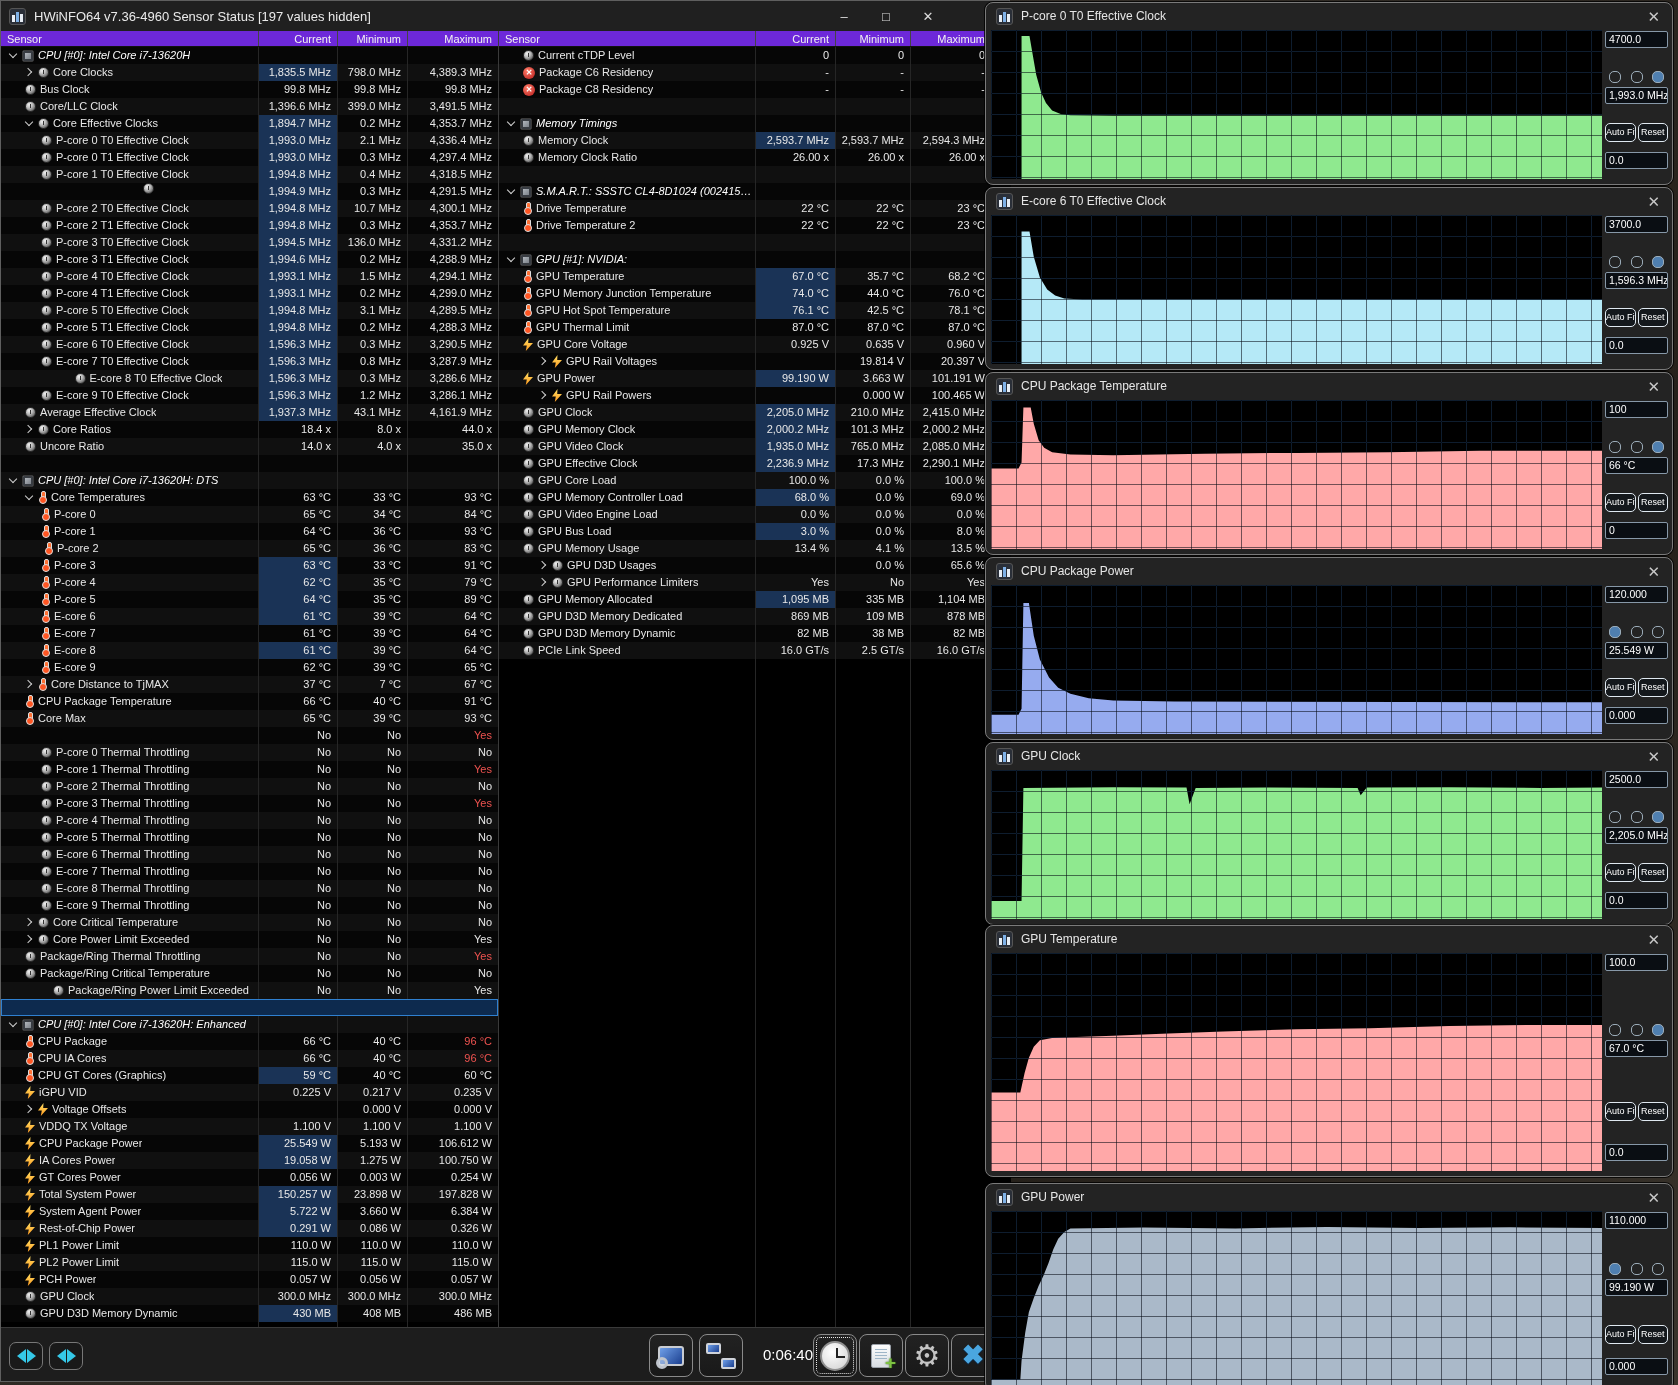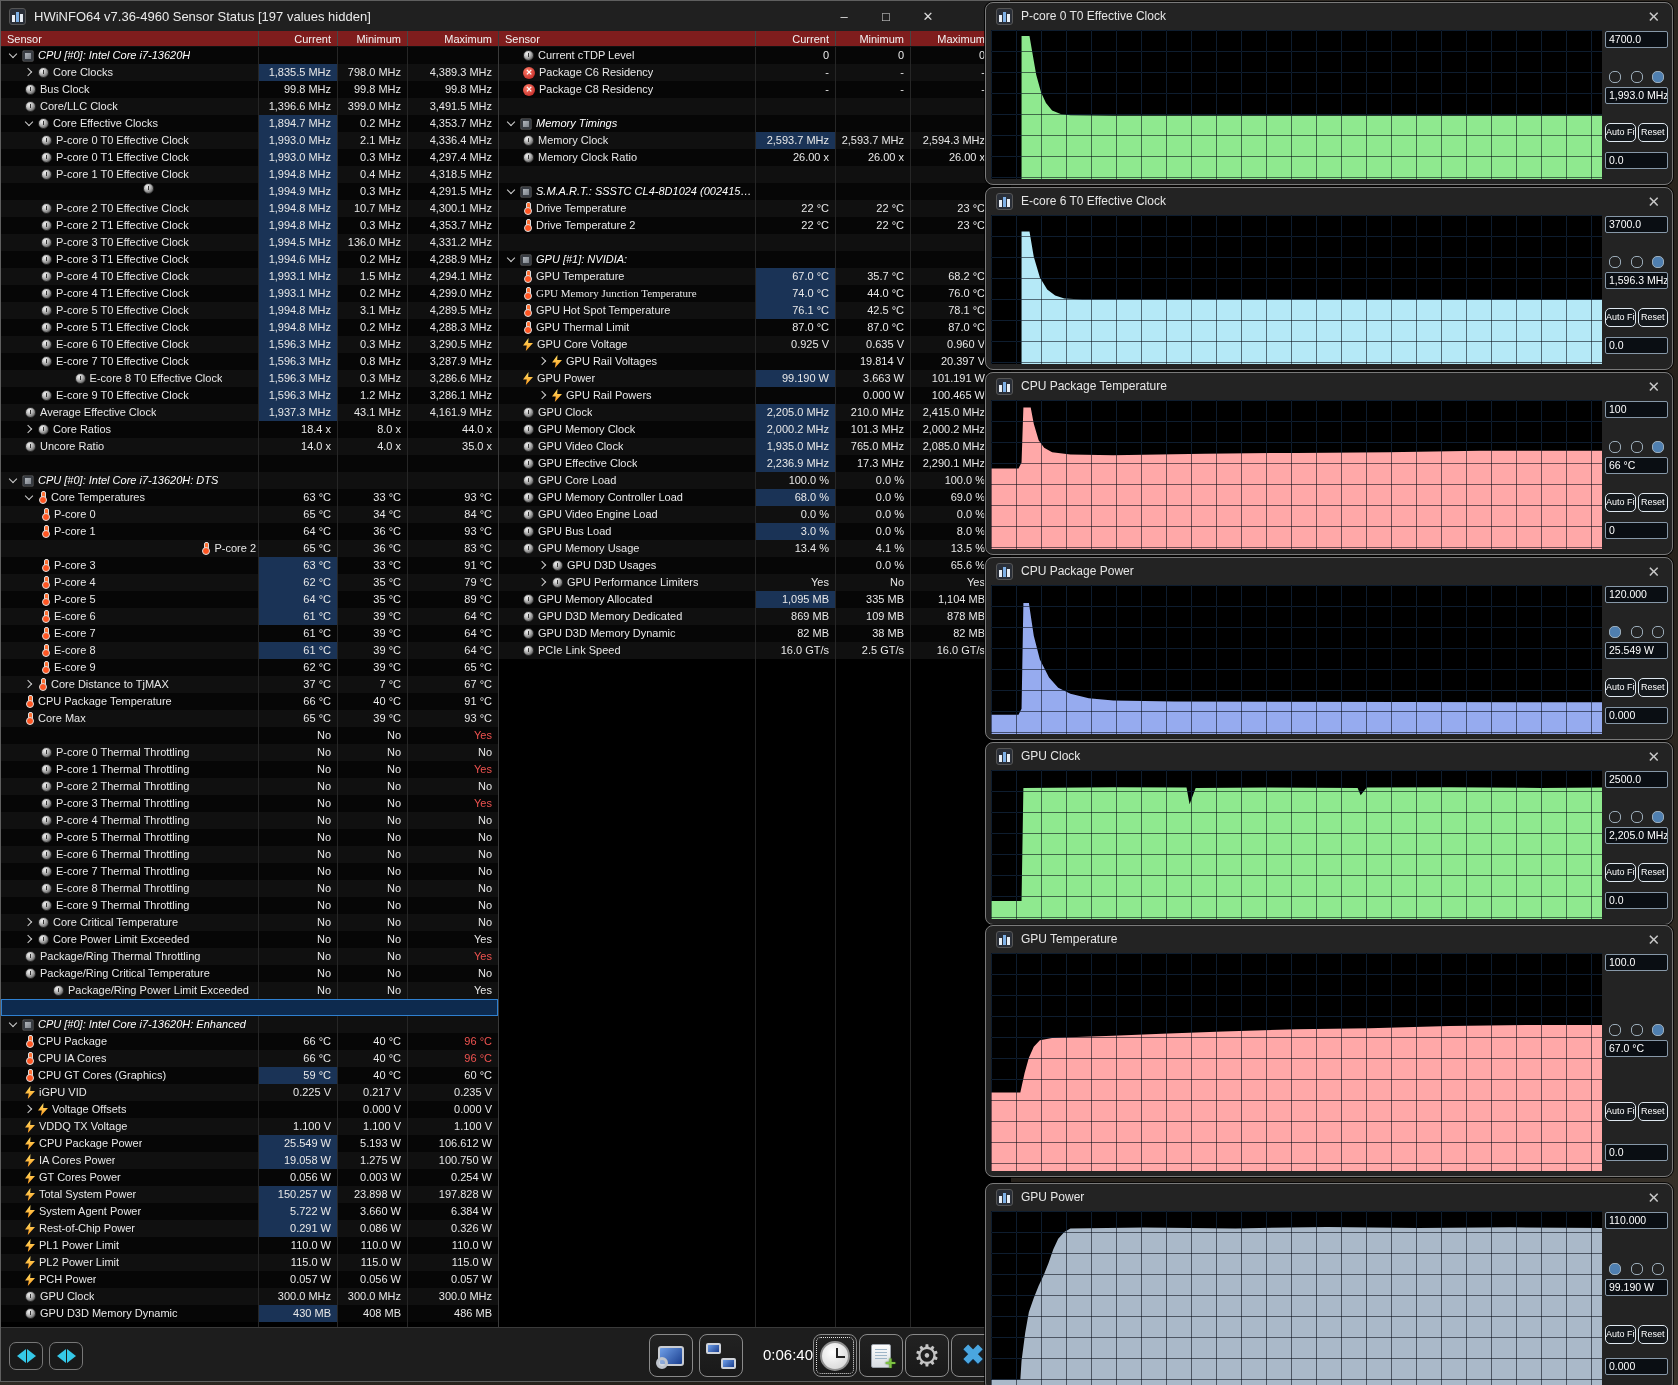--- a/index.html
+++ b/index.html
@@ -25,21 +25,21 @@
   #pane2{left:497px;width:513px;border-left:1px solid #3a3a3a;}
   .pane-lines{position:absolute;inset:0;pointer-events:none;}
   #pane1 .pane-lines{background:
     linear-gradient(#262626,#262626) 257px 0/1px 100% no-repeat,
     linear-gradient(#262626,#262626) 336px 0/1px 100% no-repeat,
     linear-gradient(#262626,#262626) 406px 0/1px 100% no-repeat;}
   #pane2 .pane-lines{background:
     linear-gradient(#262626,#262626) 256px 0/1px 100% no-repeat,
     linear-gradient(#262626,#262626) 336px 0/1px 100% no-repeat,
     linear-gradient(#262626,#262626) 411px 0/1px 100% no-repeat;}
-  .pane-header{display:grid;height:16px;background:#7f1d1d;color:#f2f2f2;font-size:11px;
+  .pane-header{display:grid;height:16px;background:#6d28d9;color:#f2f2f2;font-size:11px;
     line-height:16px;border-bottom:1px solid #111;position:relative;z-index:2;}
   #pane1 .pane-header{grid-template-columns:257px 79px 70px 1fr;}
   #pane2 .pane-header{grid-template-columns:256px 80px 75px 1fr;}
   .pane-header span{padding:0 6px;text-align:right;border-left:1px solid #454545;overflow:hidden;}
   .pane-header span:first-child{text-align:left;border-left:none;}
   #pane2 .pane-header span:last-child{padding-right:26px;}
   .rows{position:relative;z-index:1;}
   .row{display:grid;height:17px;line-height:17px;font-size:11px;color:#e8e8e8;}
   #pane1 .row{grid-template-columns:257px 79px 70px 1fr;}
   #pane2 .row{grid-template-columns:256px 80px 75px 1fr;}
@@ -412,21 +412,21 @@
           <div class="row">
             <span class="name" style="padding-left: 40px;">
               <span class="ic therm"></span>
               <span class="lbl">P-core 1</span>
             </span>
             <span class="cell">64 °C</span>
             <span class="cell">36 °C</span>
             <span class="cell max">93 °C</span>
           </div>
           <div class="row">
-            <span class="name" style="padding-left: 43px; justify-content: flex-end;">
+            <span class="name" style="padding-left: 43px;">
               <span class="ic therm"></span>
               <span class="lbl">P-core 2</span>
             </span>
             <span class="cell">65 °C</span>
             <span class="cell">36 °C</span>
             <span class="cell max">83 °C</span>
           </div>
           <div class="row">
             <span class="name" style="padding-left: 40px;">
               <span class="ic therm"></span>
@@ -955,21 +955,21 @@
           <div class="row">
             <span class="name" style="padding-left: 24px;">
               <span class="ic therm"></span>
               <span class="lbl">GPU Temperature</span>
             </span>
             <span class="cell hl">67.0 °C</span>
             <span class="cell">35.7 °C</span>
             <span class="cell max">68.2 °C</span>
           </div>
           <div class="row">
-            <span class="name" style="padding-left: 24px; font-family: Liberation Serif, serif;">
+            <span class="name" style="padding-left: 24px;">
               <span class="ic therm"></span>
               <span class="lbl">GPU Memory Junction Temperature</span>
             </span>
             <span class="cell hl">74.0 °C</span>
             <span class="cell">44.0 °C</span>
             <span class="cell max">76.0 °C</span>
           </div>
           <div class="row">
             <span class="name" style="padding-left: 24px;">
               <span class="ic therm"></span>

